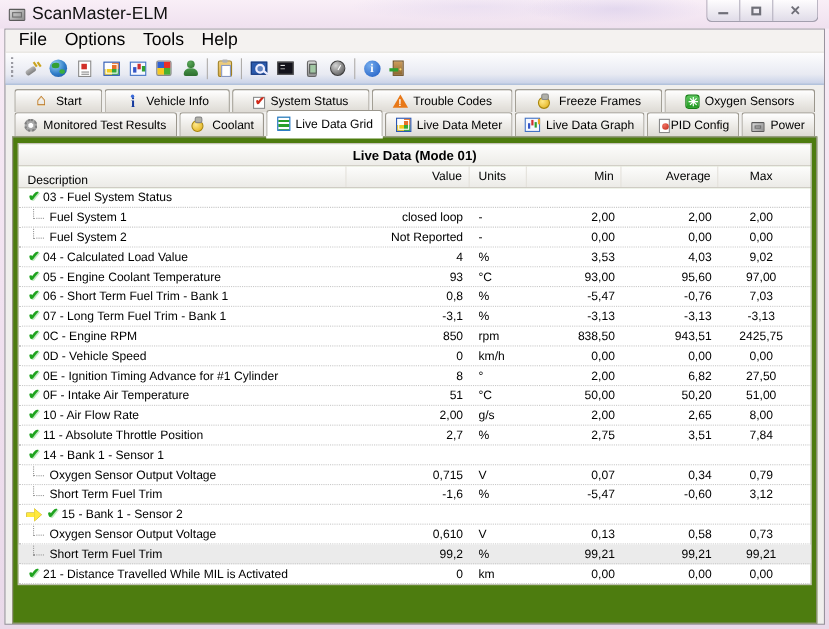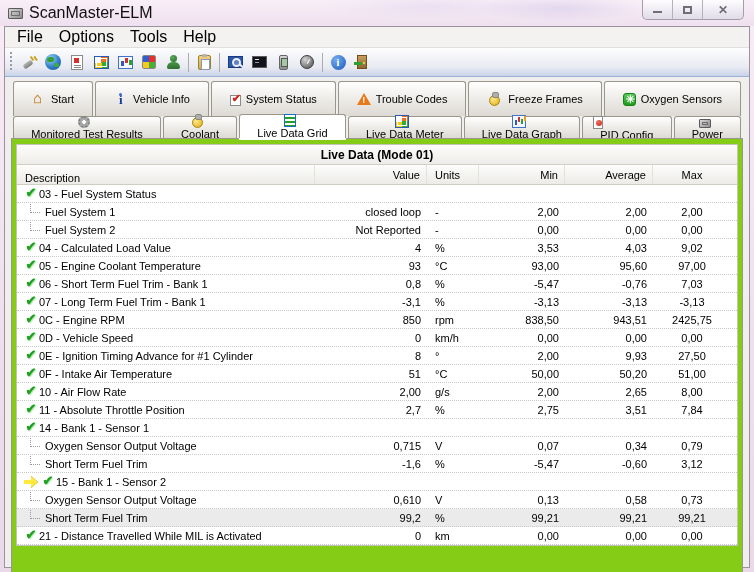--- a/index.html
+++ b/index.html
@@ -102,25 +102,25 @@
     font:bold 11px "Liberation Serif", serif; color:#fff; }
   .ti-exit { width:10px; height:14px; margin:auto; background:linear-gradient(#cc9c5c,#8e6830);
     border:1px solid #6e4e1e; }
   .ti-exit::before { content:""; position:absolute; left:-4px; top:6px; width:8px; height:3px; background:#2fa030; }
   .ti-exit::after { content:""; position:absolute; right:1px; top:6px; width:2px; height:2px;
     background:#f6d870; border-radius:50%; }
 
   
   .tabs-area { padding:4px 6px 0 6px; }
   .tab-row { display:flex; gap:2px; padding:0 2px; }
-  .tab { flex:1 1 auto; height:35px; display:flex; align-items:center; justify-content:center;
+  .tab { flex:1 1 auto; height:21px; display:flex; align-items:center; justify-content:center;
     background:linear-gradient(180deg,#ffffff,#eceae6 55%,#dddad4);
     border:1px solid #9a968c; border-bottom:none; border-radius:3px 3px 0 0;
     padding:0 8px; white-space:nowrap; position:relative; }
-  .row2 .tab { height:22px;flex-direction:column; }
+  .row2 .tab { height:22px; }
   .tab.active { background:#fff; z-index:3; height:24px; margin-top:-2px; margin-bottom:-1px;
     box-shadow:0 2px 0 #fff; }
   .tab-label { font-size:11px; }
   .ico { display:inline-block; width:14px; height:14px; margin-right:5px; position:relative; flex:none; }
   .ico-home::before { content:"⌂"; position:absolute; left:1px; top:-2px; font-size:15px;
     line-height:15px; font-weight:bold; color:#b8701c; text-shadow:0 1px 0 #e8c890; }
   .ico-info-i::before { content:"i"; position:absolute; left:5px; top:0;
     font:bold 13px "Liberation Serif", serif; color:#153a9e; }
   .ico-info-i::after { content:""; position:absolute; left:5px; top:1px; width:3px; height:3px;
     border-radius:50%; background:#3a6ad8; }
@@ -151,21 +151,21 @@
   .ico-graph::before { content:""; position:absolute; left:2px; bottom:2px; width:2px; height:5px;
     background:#3456c6; box-shadow:3px -3px 0 #cf3030, 6px -1px 0 #2fa030, 9px -4px 0 #e8a020; }
   .ico-pid { width:10px; height:13px; margin:1px auto 0 2px; background:#fff; border:1px solid #8a8a8a; }
   .ico-pid::before { content:""; position:absolute; left:2px; top:3px; width:6px; height:6px;
     background:radial-gradient(circle at 35% 30%,#f07060,#c02818); border-radius:50%; }
   .ico-chip { width:12px; height:9px; margin-top:3px; background:linear-gradient(135deg,#d8d8d8,#8f8f8f);
     border:1px solid #5a5a5a; border-radius:1px; }
   .ico-chip::before { content:""; position:absolute; inset:2px 2px 2px 2px; border:1px solid #6e6e6e; }
 
   
-  .page { background:#84cc16; border:1px solid #9a968c; border-top:1px solid #9a968c;
+  .page { background:#4d7c0f; border:1px solid #9a968c; border-top:1px solid #9a968c;
     position:relative; z-index:2; height:443px; padding:5px 4px 0 4px; }
   .grid { border:1px solid #c6c3ba; }
   .grid-title { height:20px; line-height:20px; text-align:center; font-weight:bold; font-size:12px;
     background:linear-gradient(180deg,#fdfdfc,#edece8); border-bottom:1px solid #d2cfc7; }
   .grid-cols { display:flex; height:20px; background:linear-gradient(180deg,#fdfdfc,#ecebe7);
     border-bottom:1px solid #cfccc4; }
   .hcell { display:flex; align-items:center; border-right:1px solid #e4e2db; font-size:11px; }
   .hcell:last-child { border-right:none; }
   .grid-rows { background:#fff; }
   .trow { display:flex; height:18px; border-bottom:1px dotted #c9c9c9; align-items:center; }
@@ -516,21 +516,21 @@
   <div class="trow r-parent">
     <div class="cell c-desc">
 
       <span class="marker-check">✔</span>
 
       <span class="desc-text">0E - Ignition Timing Advance for #1 Cylinder</span>
     </div>
     <div class="cell c-val">8</div>
     <div class="cell c-units">°</div>
     <div class="cell c-min">2,00</div>
-    <div class="cell c-avg">9,93</div>
+    <div class="cell c-avg">6,82</div>
     <div class="cell c-max">27,50</div>
   </div>
 
   <div class="trow r-parent">
     <div class="cell c-desc">
 
       <span class="marker-check">✔</span>
 
       <span class="desc-text">0F - Intake Air Temperature</span>
     </div>

